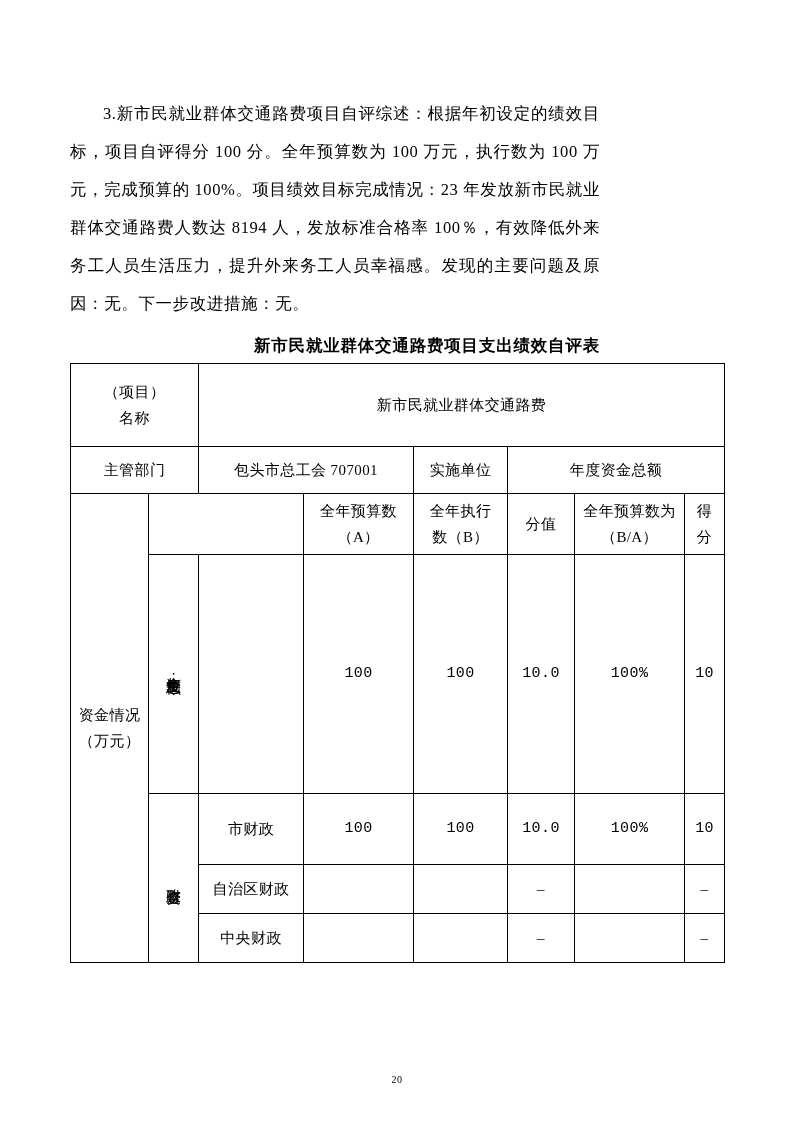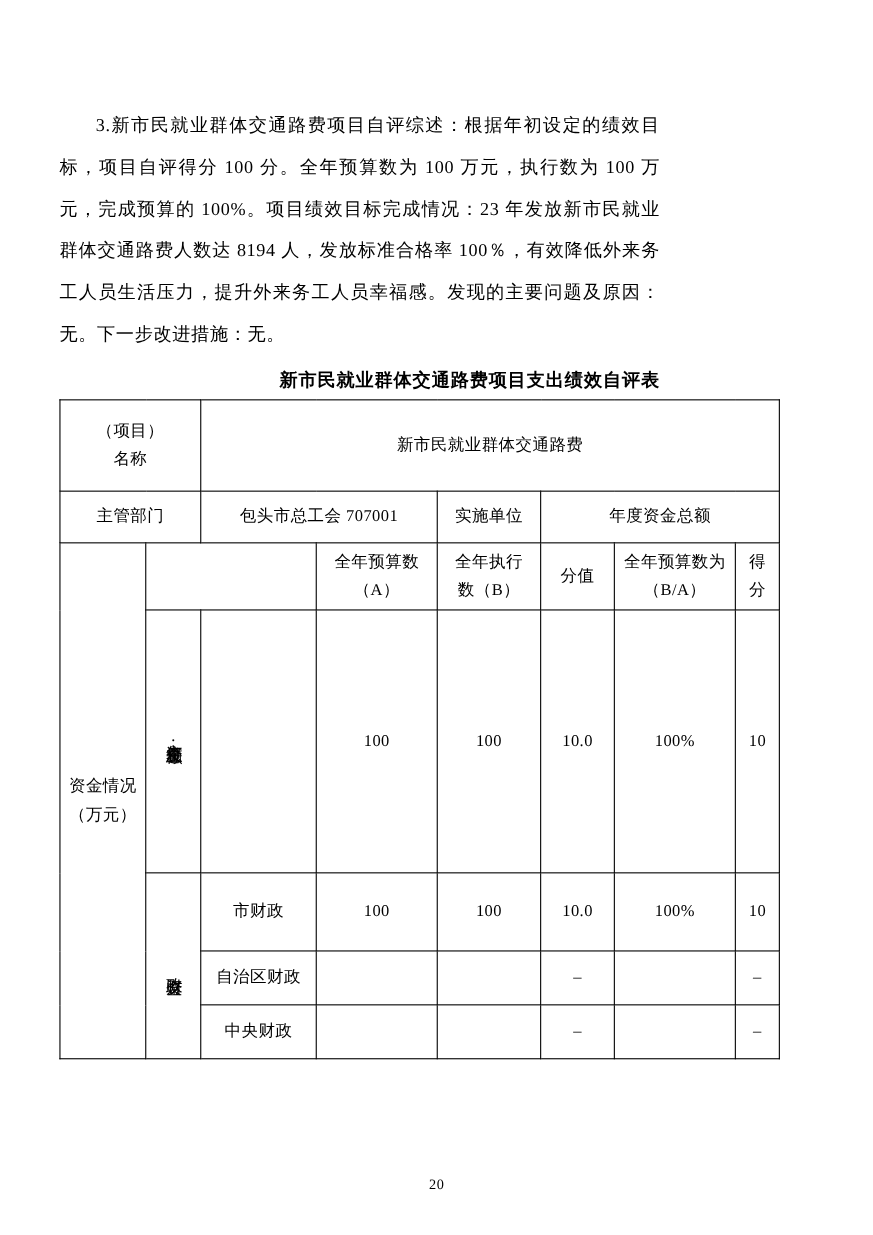--- a/index.html
+++ b/index.html
@@ -13,21 +13,21 @@
     font-family: "Liberation Serif", "DejaVu Serif", serif;
     color: #000000;
     position: relative;
     overflow: hidden;
   }
   .page {
     position: relative;
     width: 670px;
     height: 1123px;
     box-sizing: border-box;
-    padding: 95px 70px 40px 54px;
+    padding: 95px 70px 40px 70px;
   }
   .para {
     font-size: 16.5px;
     line-height: 38px;
     text-align: justify;
     text-justify: inter-ideograph;
     margin: 0 0 4px 0;
     letter-spacing: 0.6px;
   }
   .para .indent {
@@ -78,24 +78,24 @@
   }
   .two-line {
     display: block;
   }
   .footer-num {
     position: absolute;
     bottom: 38px;
     left: 0;
     width: 794px;
     text-align: center;
-    font-size: 13px;
+    font-size: 10px;
     letter-spacing: 0.5px;
   }
-  .num { font-family: Liberation Serif, serif; }
+  .num { font-family: Liberation Mono, monospace; }
 </style>
 </head>
 <body>
 
 <div class="page">
 
   <p class="para"><span class="indent"></span><span>3.新市民就业群体交通路费项目自评综述：根据年初设定的绩效目标，项目自评得分 100 分。全年预算数为 100 万元，执行数为 100 万元，完成预算的 100%。项目绩效目标完成情况：23 年发放新市民就业群体交通路费人数达 8194 人，发放标准合格率 100％，有效降低外来务工人员生活压力，提升外来务工人员幸福感。发现的主要问题及原因：无。下一步改进措施：无。</span></p>
 
   <div class="tbl-title">新市民就业群体交通路费项目支出绩效自评表</div>
 

